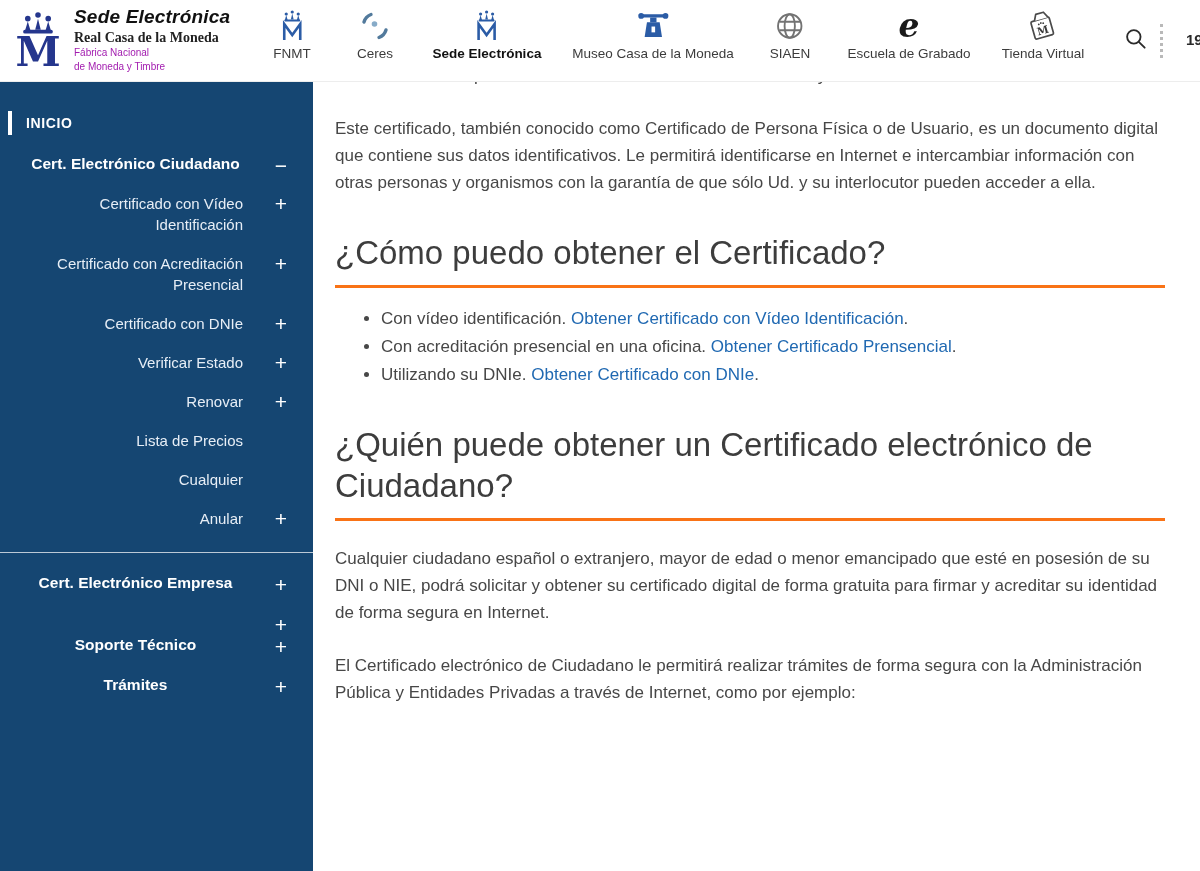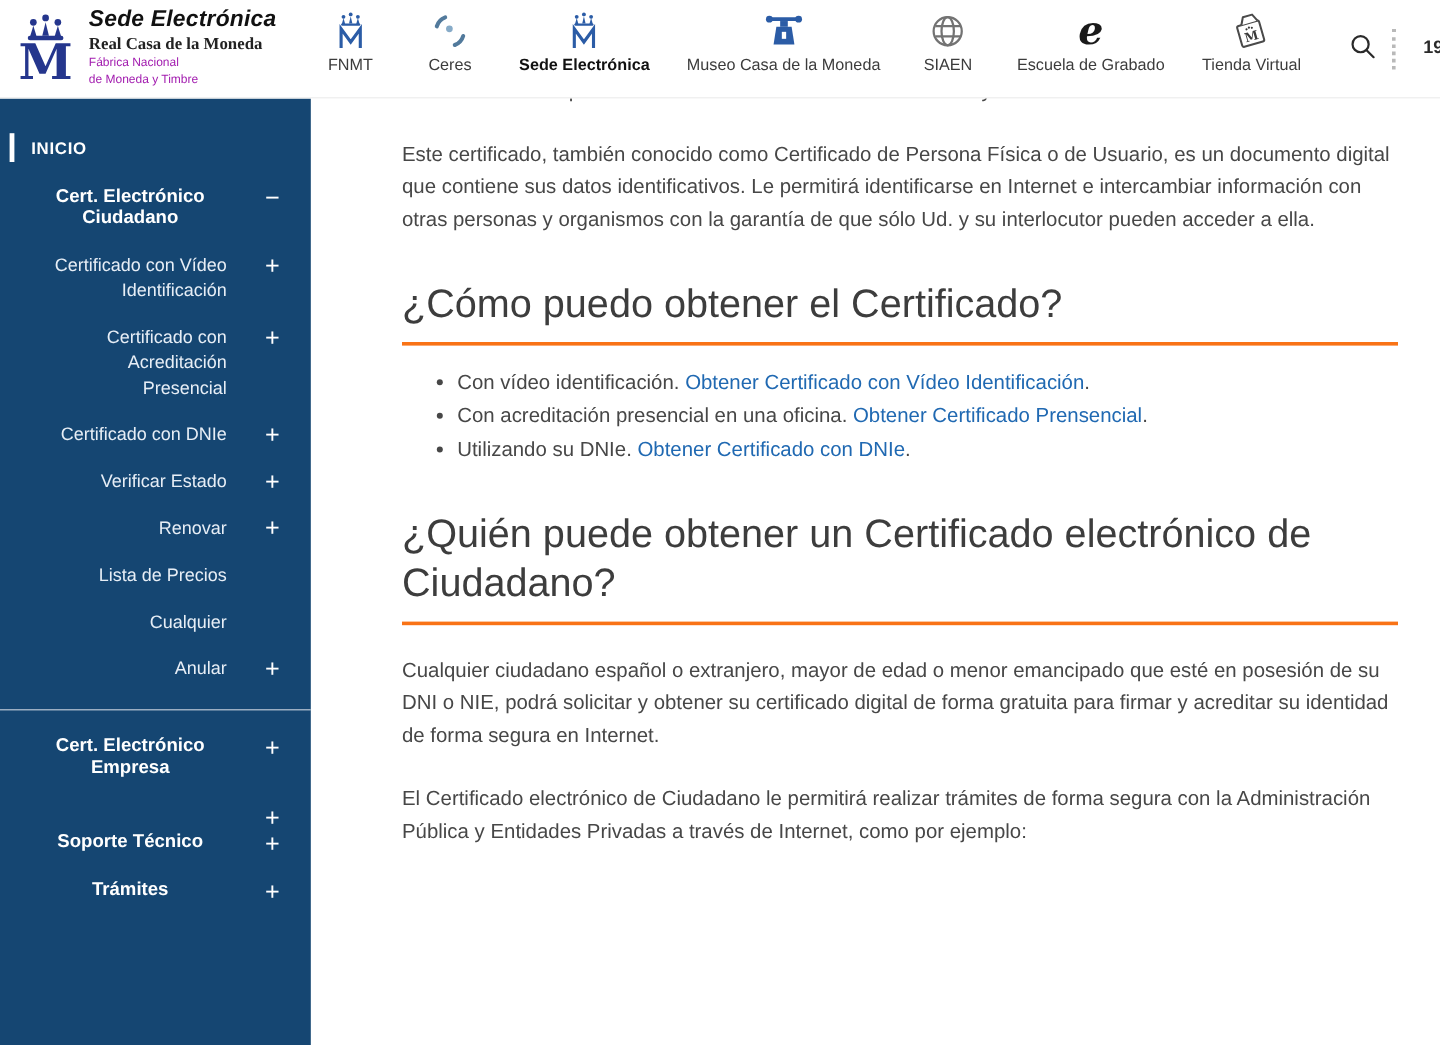--- a/index.html
+++ b/index.html
@@ -22,21 +22,21 @@
   .nav-item.active .nav-label { font-weight:bold; color:#111; }
   .e-glyph { font-family:"DejaVu Serif", serif; font-style:italic; font-weight:bold;
     font-size:33px; color:#1a1a1a; line-height:30px; }
 
   .search-btn { position:absolute; left:1123px; top:26px; cursor:pointer; }
   .dots-divider { position:absolute; left:1160px; top:24px; width:0; height:34px;
     border-left:3px dotted #b9b9b9; }
   .clipped-num { position:absolute; left:1186px; top:31px; font-size:15px; font-weight:bold; color:#2a2a2a; }
 
   
-  .sidebar { position:absolute; top:82px; left:0; width:259px; bottom:0;
+  .sidebar { position:absolute; top:82px; left:0; width:313px; bottom:0;
     background:#154672; color:#fff; padding-top:22px; z-index:10; }
   .side-item { position:relative; list-style:none; cursor:pointer; }
   .side-inicio { padding:11px 60px 13px 26px; font-size:14px; font-weight:bold; letter-spacing:.6px; }
   .side-inicio .active-bar { position:absolute; left:8px; top:7px; bottom:9px; width:4px; background:#fff; }
   .side-section { padding:11px 60px 11px 18px; font-size:15.5px; font-weight:bold; color:#fff;text-align:center; }
   .side-sub { padding:9px 70px 9px 36px; font-size:15px; font-weight:normal; color:#e7eef6; line-height:21px;text-align:right; }
   .expander { position:absolute; right:26px; font-size:21px; font-weight:300; color:#fff; line-height:21px; }
   .side-section .expander { top:11px; }
   .side-sub .expander { top:9px; }
   .side-divider { border:none; border-top:1px solid #bcc9d6; margin:14px 0 10px 0; }

